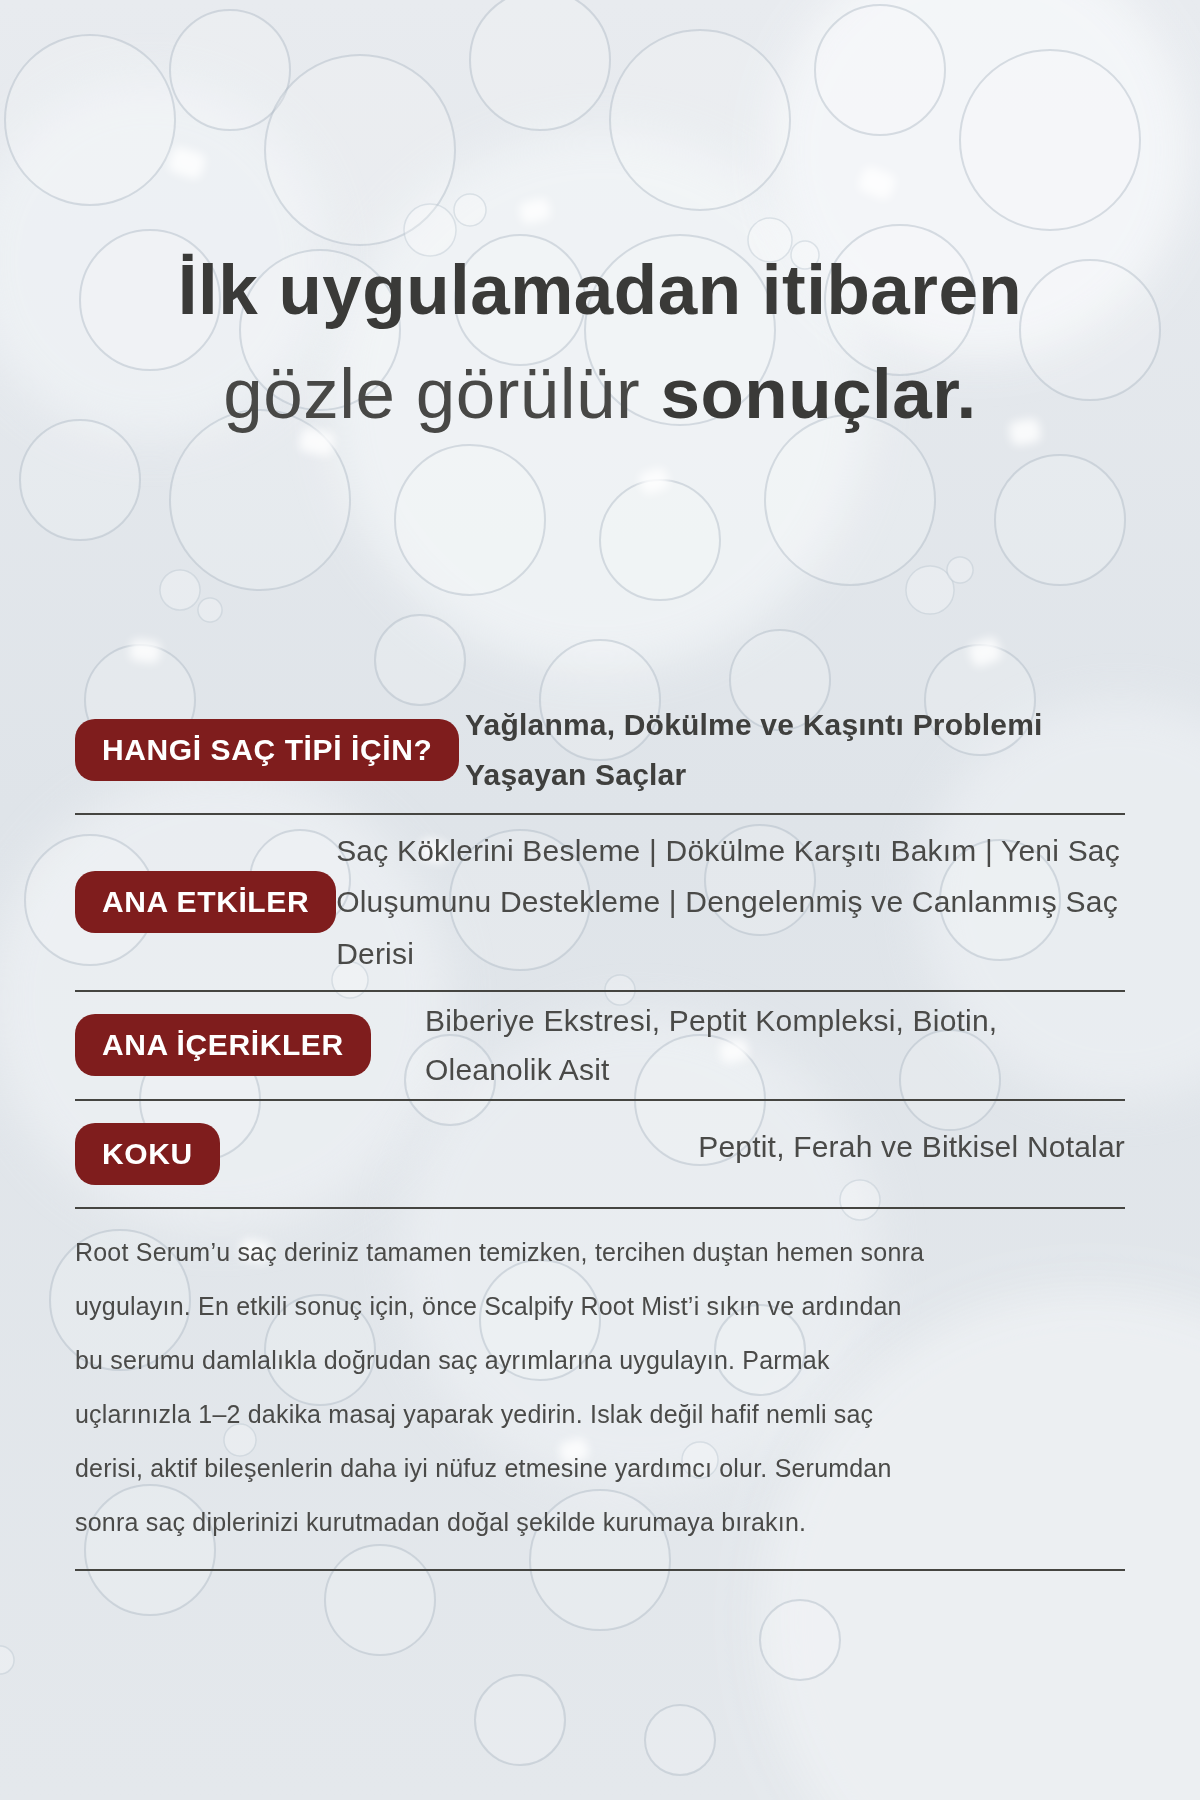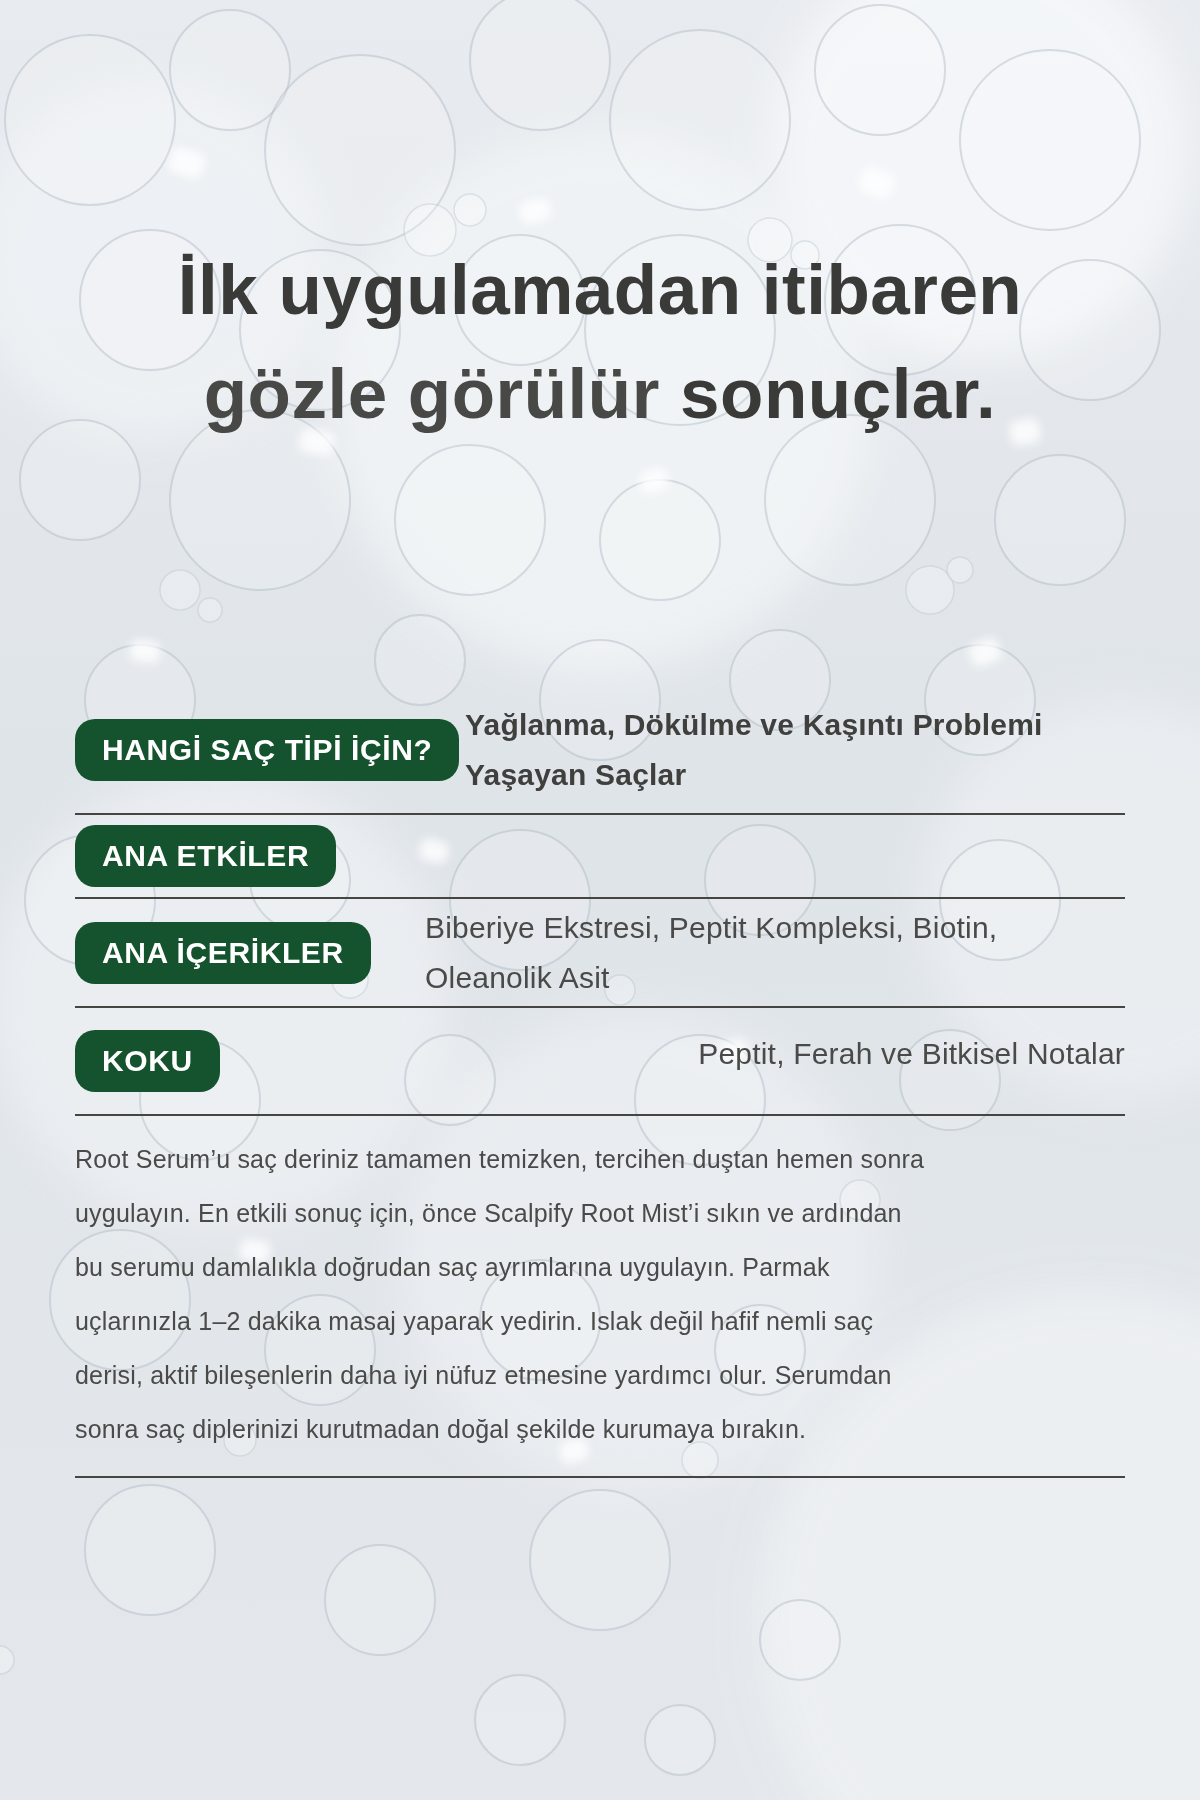--- a/index.html
+++ b/index.html
@@ -10,30 +10,30 @@
   .bg{position:absolute;inset:0;}
   .bg svg{display:block;}
 
   
   .headline{
     position:absolute;top:238px;left:0;right:0;
     text-align:center;color:#3b3b39;
     font-size:71px;line-height:104px;letter-spacing:.5px;margin:0;font-weight:400;
   }
   .headline .hl-bold{font-weight:700;color:#3a3a38;}
-  .headline .hl-reg{font-weight:700;color:#484846;}
+  .headline .hl-reg{font-weight:400;color:#484846;}
 
   
   .spec-table{position:absolute;left:75px;width:1050px;top:688px;}
   .trow{
     display:flex;justify-content:space-between;align-items:center;
     border-bottom:2px solid #454541;
   }
   .badge{
-    background:#14532d;color:#ffffff;font-weight:700;
+    background:#7f1d1d;color:#ffffff;font-weight:700;
     font-size:30px;letter-spacing:.6px;line-height:1;
     padding:16px 27px;border-radius:20px;flex:0 0 auto;white-space:nowrap;
   }
   .tvalue{
     color:#4a4a48;font-size:30px;line-height:1.63;text-align:left;
     letter-spacing:.2px;
   }
   .row-1{padding:12px 0;}
   .row-1 .tvalue{font-weight:700;color:#3f3f3d;max-width:660px;line-height:1.68;}
   .row-2{padding:10px 0;}
@@ -167,20 +167,21 @@
       <div class="badge">
         <span>HANGİ SAÇ TİPİ İÇİN?</span>
       </div>
       <div class="tvalue">Yağlanma, Dökülme ve Kaşıntı Problemi Yaşayan Saçlar</div>
     </div>
 
     <div class="trow row-2">
       <div class="badge">
         <span>ANA ETKİLER</span>
       </div>
+      <div class="tvalue">Saç Köklerini Besleme | Dökülme Karşıtı Bakım | Yeni Saç Oluşumunu Destekleme | Dengelenmiş ve Canlanmış Saç Derisi</div>
     </div>
 
     <div class="trow row-3">
       <div class="badge">
         <span>ANA İÇERİKLER</span>
       </div>
       <div class="tvalue">Biberiye Ekstresi, Peptit Kompleksi, Biotin, Oleanolik Asit</div>
     </div>
 
     <div class="trow row-4">

